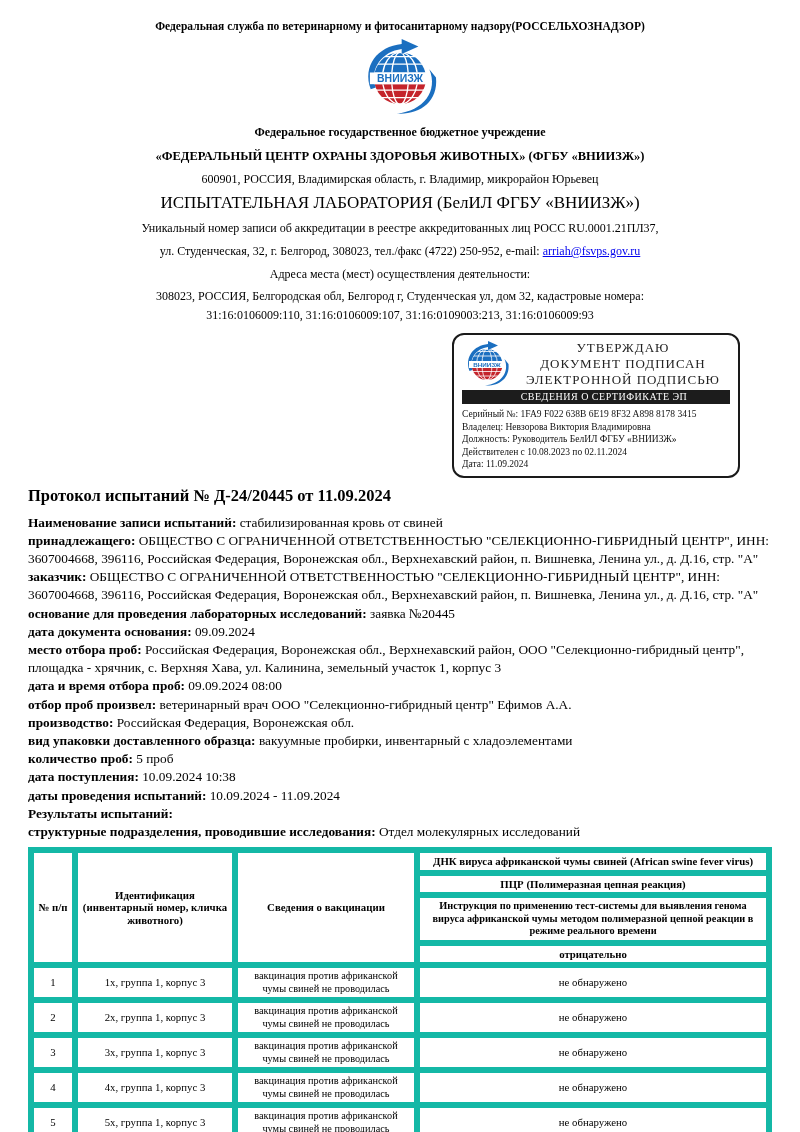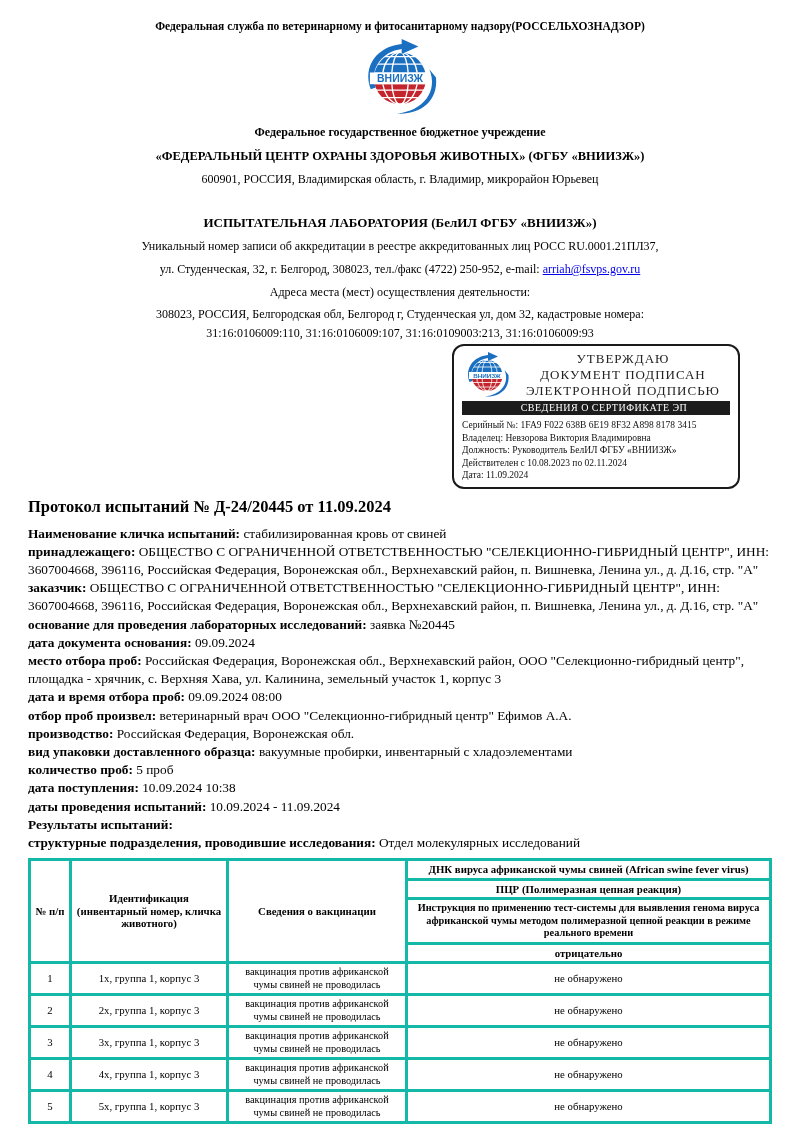--- a/index.html
+++ b/index.html
@@ -8,41 +8,41 @@
     font-family:"Liberation Serif","DejaVu Serif",serif;
     color:#000;-webkit-font-smoothing:antialiased;
   }
   .page{padding:20px 28px 10px 28px;box-sizing:border-box;}
   .center{text-align:center;}
   .agency{font-weight:bold;font-size:11.5px;}
   .logo-wrap{text-align:center;margin-top:7px;line-height:0;}
   .inst-type{font-weight:bold;font-size:12px;margin-top:9px;}
   .inst-name{font-weight:bold;font-size:12.5px;margin-top:9px;}
   .plain12{font-size:12px;margin-top:8px;}
-  .lab-title{font-weight:bold;font-size:13px;margin-top:28px;}
+  .lab-title{font-weight:normal;font-size:17px;margin-top:6px;}
   a.link,.link{color:#0000EE;text-decoration:underline;cursor:pointer;}
   
   .stamp{
-    width:288px;margin:3px 32px 0 auto;border:2px solid #1a1a1a;border-radius:12px;
+    width:288px;margin:10px 32px 0 auto;border:2px solid #1a1a1a;border-radius:12px;
     padding:5px 8px 5px 8px;box-sizing:border-box;background:#fff;
   }
   .stamp-top{display:flex;align-items:center;gap:4px;}
   .stamp-top-text{flex:1;text-align:center;font-size:13px;line-height:16px;letter-spacing:1px;color:#222;}
   .stamp-bar{
     background:#1c1c1c;color:#fff;text-align:center;font-size:10px;
     padding:1px 0 2px 16px;margin-top:2px;letter-spacing:0.5px;
   }
   .stamp-details{font-size:9.5px;line-height:12.5px;margin-top:4px;color:#111;}
   
   .doc-title{font-weight:bold;font-size:16.5px;text-align:left;margin-top:8px;}
   .details{margin-top:8px;font-size:13.3px;line-height:18.2px;}
   .detail-line .lbl{font-weight:bold;}
   
   table.results{border-collapse:collapse;width:100%;margin-top:6px;table-layout:fixed;}
-  table.results td{border:3px solid #14b8a6;padding:2px 4px;text-align:center;vertical-align:middle;font-size:10.8px;line-height:12.5px;}
+  table.results td{border:6px solid #14b8a6;padding:2px 4px;text-align:center;vertical-align:middle;font-size:10.8px;line-height:12.5px;}
   table.results .hdr{font-weight:bold;}
   table.results .instr{font-size:10.3px;}
   table.results .vacc{font-size:10.3px;}
   table.results .num-col{width:30px;}
   table.results .id-col{width:146px;}
   table.results .vac-col{width:168px;}
 </style>
 </head>
 <body>
 
@@ -123,21 +123,21 @@
       <div>Владелец: Невзорова Виктория Владимировна</div>
       <div>Должность: Руководитель БелИЛ ФГБУ «ВНИИЗЖ»</div>
       <div>Действителен с 10.08.2023 по 02.11.2024</div>
       <div>Дата: 11.09.2024</div>
     </div>
   </div>
 
   <div class="doc-title">Протокол испытаний № Д-24/20445 от 11.09.2024</div>
 
   <div class="details">
-    <div class="detail-line"><span class="lbl">Наименование кличка испытаний:</span> <span>стабилизированная кровь от свиней</span></div>
+    <div class="detail-line"><span class="lbl">Наименование записи испытаний:</span> <span>стабилизированная кровь от свиней</span></div>
     <div class="detail-line"><span class="lbl">принадлежащего:</span> <span>ОБЩЕСТВО С ОГРАНИЧЕННОЙ ОТВЕТСТВЕННОСТЬЮ "СЕЛЕКЦИОННО-ГИБРИДНЫЙ ЦЕНТР", ИНН: 3607004668, 396116, Российская Федерация, Воронежская обл., Верхнехавский район, п. Вишневка, Ленина ул., д. Д.16, стр. "А"</span></div>
     <div class="detail-line"><span class="lbl">заказчик:</span> <span>ОБЩЕСТВО С ОГРАНИЧЕННОЙ ОТВЕТСТВЕННОСТЬЮ "СЕЛЕКЦИОННО-ГИБРИДНЫЙ ЦЕНТР", ИНН: 3607004668, 396116, Российская Федерация, Воронежская обл., Верхнехавский район, п. Вишневка, Ленина ул., д. Д.16, стр. "А"</span></div>
     <div class="detail-line"><span class="lbl">основание для проведения лабораторных исследований:</span> <span>заявка №20445</span></div>
     <div class="detail-line"><span class="lbl">дата документа основания:</span> <span>09.09.2024</span></div>
     <div class="detail-line"><span class="lbl">место отбора проб:</span> <span>Российская Федерация, Воронежская обл., Верхнехавский район, ООО "Селекционно-гибридный центр", площадка - хрячник, с. Верхняя Хава, ул. Калинина, земельный участок 1, корпус 3</span></div>
     <div class="detail-line"><span class="lbl">дата и время отбора проб:</span> <span>09.09.2024 08:00</span></div>
     <div class="detail-line"><span class="lbl">отбор проб произвел:</span> <span>ветеринарный врач ООО "Селекционно-гибридный центр" Ефимов А.А.</span></div>
     <div class="detail-line"><span class="lbl">производство:</span> <span>Российская Федерация, Воронежская обл.</span></div>
     <div class="detail-line"><span class="lbl">вид упаковки доставленного образца:</span> <span>вакуумные пробирки, инвентарный с хладоэлементами</span></div>
     <div class="detail-line"><span class="lbl">количество проб:</span> <span>5 проб</span></div>

